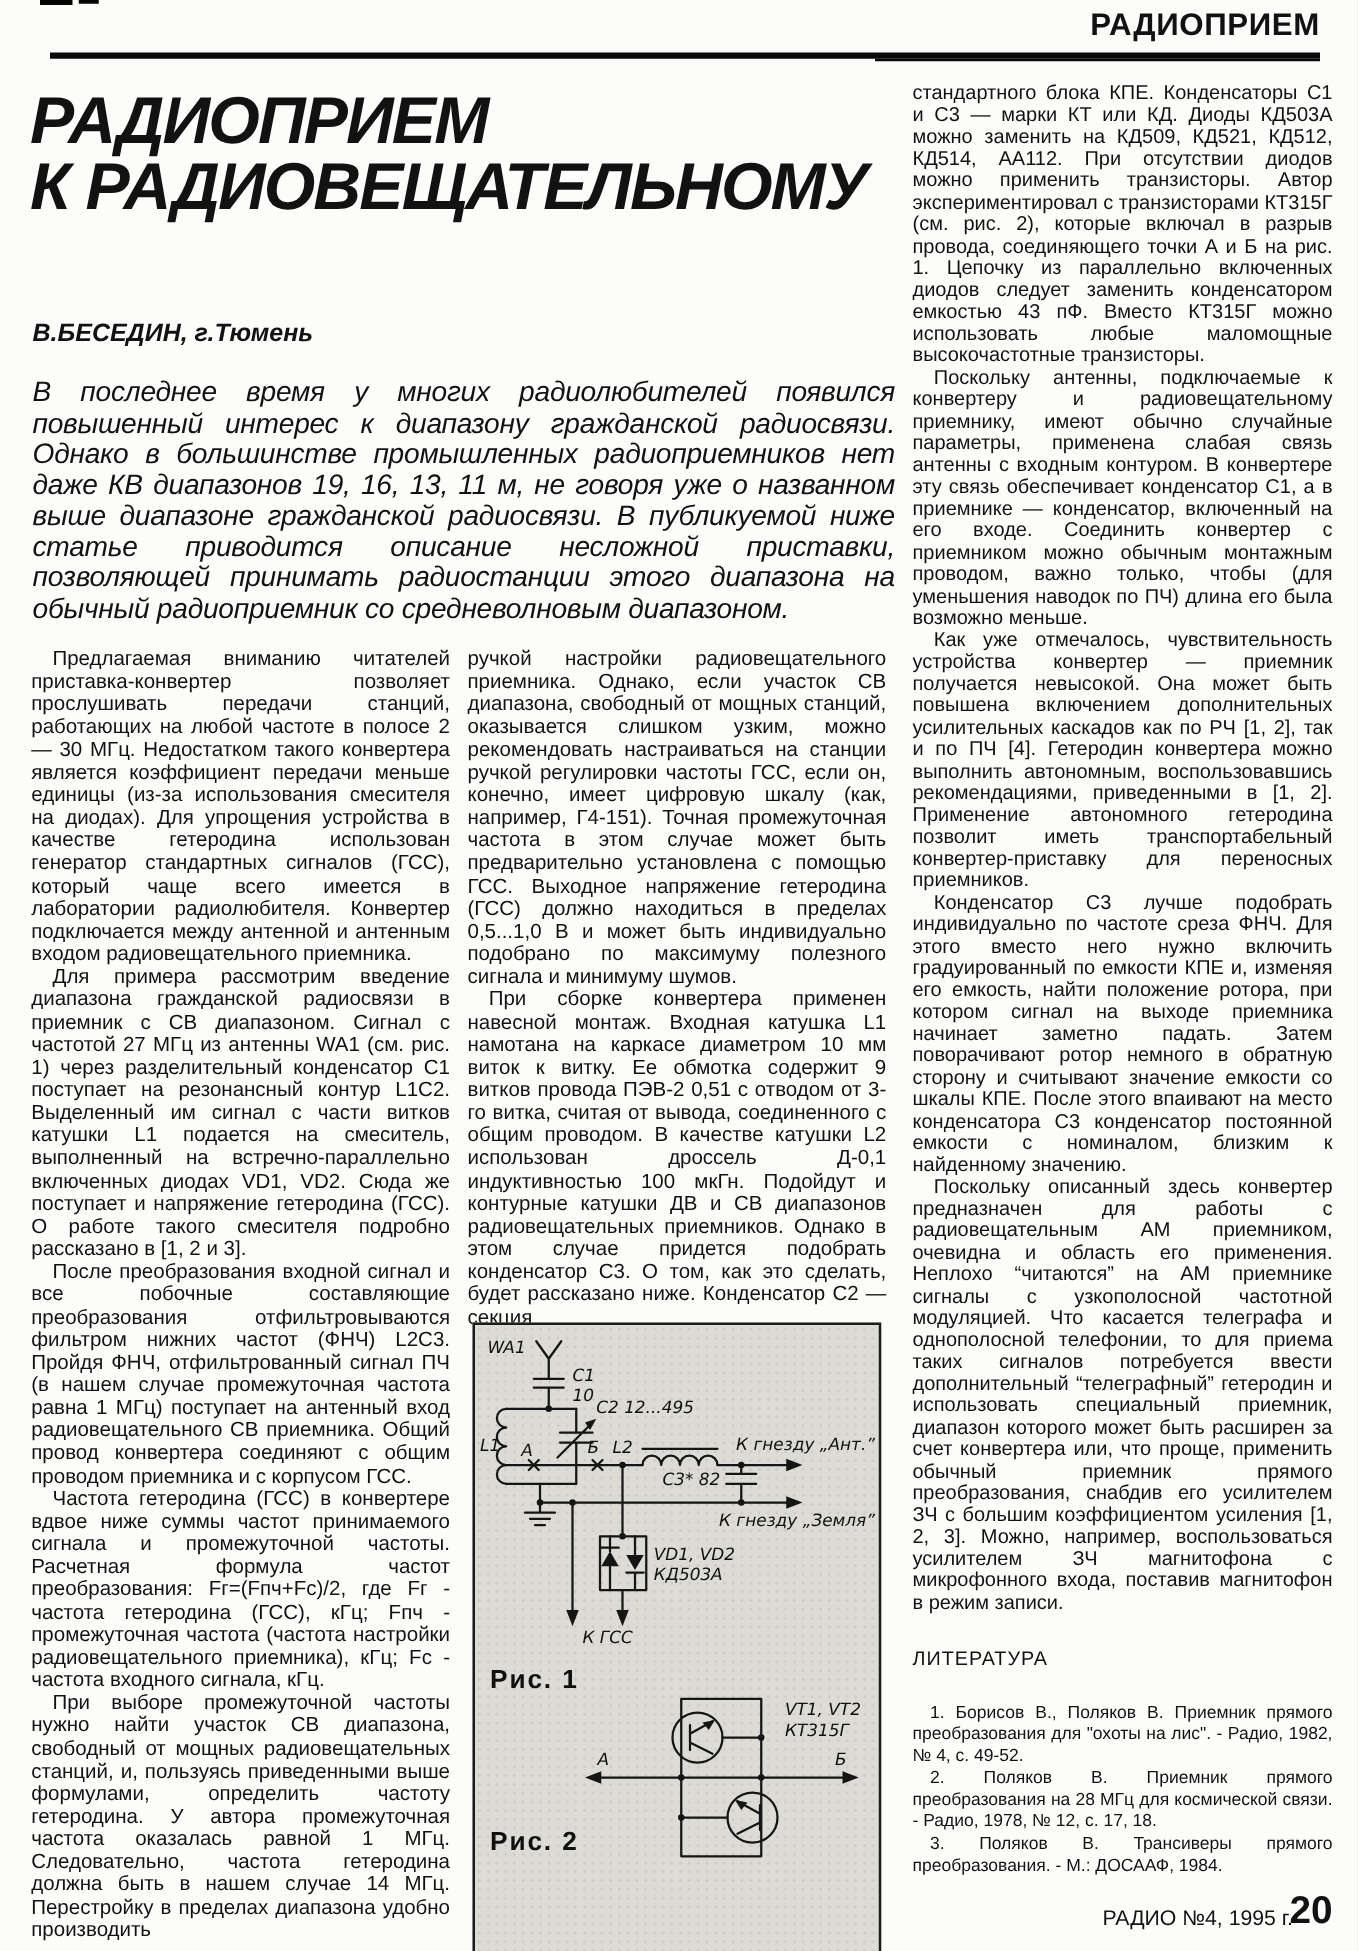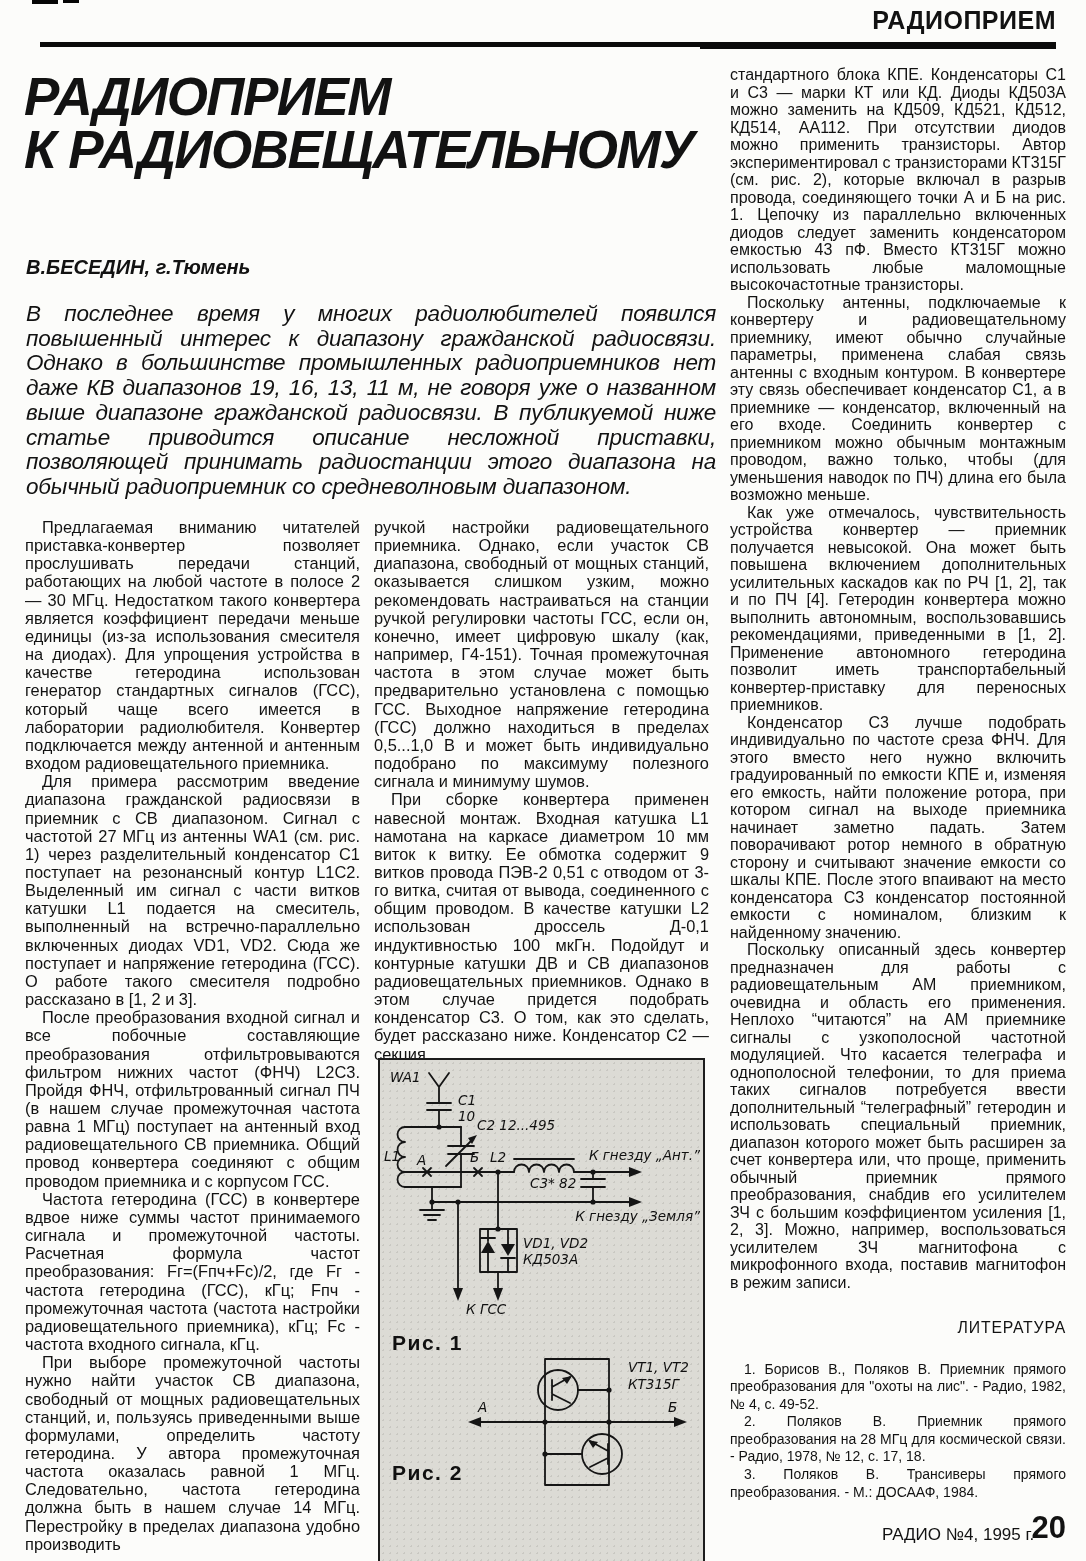--- a/index.html
+++ b/index.html
@@ -13,21 +13,21 @@
          font-style:italic;line-height:53px;letter-spacing:-1.5px;}
   .author{position:absolute;left:26px;top:256px;font-size:20px;font-weight:bold;font-style:italic;}
   .lead{position:absolute;left:26px;top:302px;width:690px;font-size:22.5px;font-style:italic;
         line-height:24.7px;text-align:justify;letter-spacing:-0.2px;}
   .col{position:absolute;font-size:16.4px;line-height:18.15px;text-align:justify;}
   .col p{margin:0;}
   .col p.ind{text-indent:17px;}
   .col-left{left:25px;top:518px;width:335px;}
   .col-mid{left:374px;top:518px;width:335px;}
   .col-right{left:730px;top:66px;width:336px;font-size:16px;line-height:17.5px;}
-  .lit-head{text-align:right;margin-top:28px !important;margin-bottom:24px !important;
+  .lit-head{text-align:left;margin-top:28px !important;margin-bottom:24px !important;
             font-size:15.8px;letter-spacing:.8px;}
   .refs p{font-size:14px;line-height:17.6px;text-indent:14px;margin:0;}
   .figure{position:absolute;left:378px;top:1058px;width:327px;height:509px;
           background-color:#dcdbd5;
           background-image:radial-gradient(#c9c8c2 1px, rgba(0,0,0,0) 1px);
           background-size:7px 7px;
           border:2px solid #1c1c1c;box-sizing:border-box;}
   .figure svg{display:block;}
   .sch{stroke:#151515;stroke-width:1.8;fill:none;stroke-linecap:round;stroke-linejoin:round;}
   .schfill{fill:#151515;stroke:none;}

